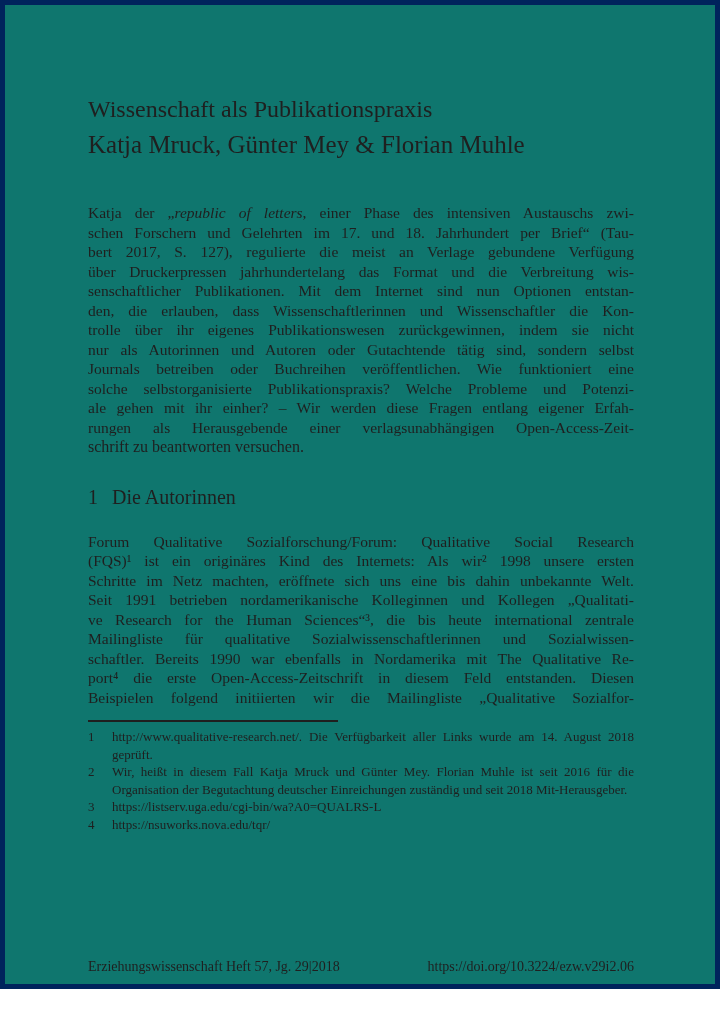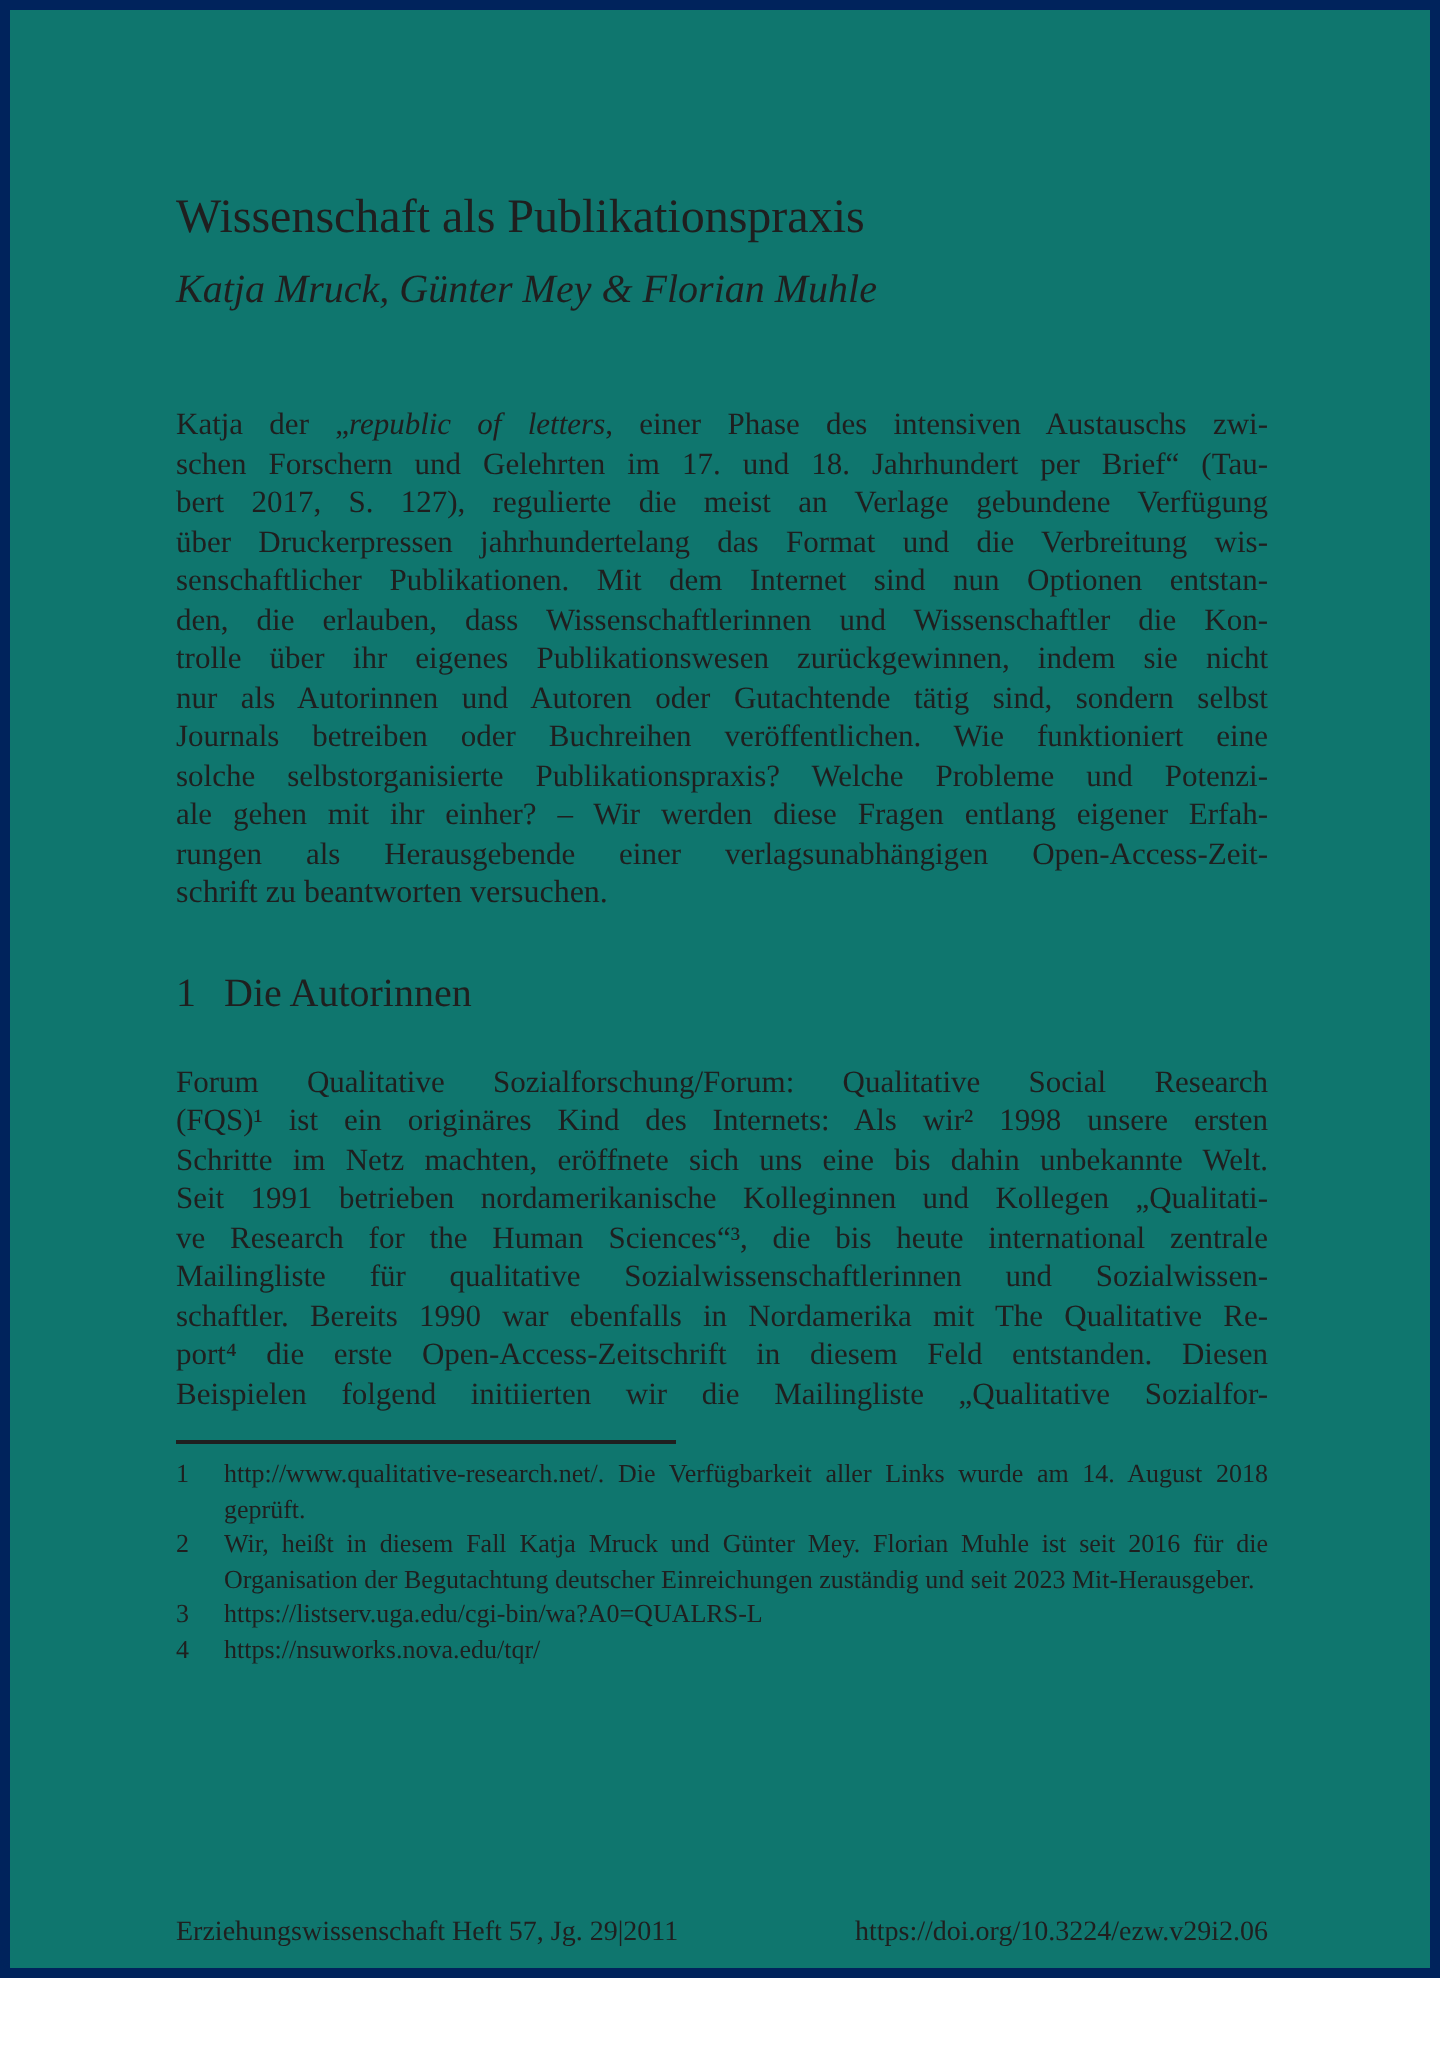--- a/index.html
+++ b/index.html
@@ -29,22 +29,21 @@
   }
   h2.subtitle {
     margin: 8px 0 0 0;
     font-size: 20px;
     font-weight: normal;
     line-height: 25px;
     white-space: pre-line;
   }
   .authors {
     margin-top: 10px;
-    font-size: 20px;
-    font-style: italic;
+    font-size: 25px;
     line-height: 24px;
   }
   .jblock {
     white-space: pre-line;
     text-align: justify;
     text-align-last: justify;
     font-size: 15.5px;
     line-height: 19.5px;
   }
   .abstract-block { margin-top: 46px; }
@@ -126,30 +125,30 @@
 
     <div class="fnrule"></div>
 
     <div class="footnotes">
       <div class="fnrow">
         <span class="fnum">1</span>
         <span class="fntext">http://www.qualitative-research.net/. Die Verfügbarkeit aller Links wurde am 14. August 2018 geprüft.</span>
       </div>
       <div class="fnrow">
         <span class="fnum">2</span>
-        <span class="fntext">Wir, heißt in diesem Fall Katja Mruck und Günter Mey. Florian Muhle ist seit 2016 für die Organisation der Begutachtung deutscher Einreichungen zuständig und seit 2023 Mit-Herausgeber.</span>
+        <span class="fntext">Wir, heißt in diesem Fall Katja Mruck und Günter Mey. Florian Muhle ist seit 2016 für die Organisation der Begutachtung deutscher Einreichungen zuständig und seit 2018 Mit-Herausgeber.</span>
       </div>
       <div class="fnrow">
         <span class="fnum">3</span>
         <span class="fntext">https://listserv.uga.edu/cgi-bin/wa?A0=QUALRS-L</span>
       </div>
       <div class="fnrow">
         <span class="fnum">4</span>
         <span class="fntext">https://nsuworks.nova.edu/tqr/</span>
       </div>
     </div>
   </div>
 
   <div class="footer">
-    <span>Erziehungswissenschaft Heft 57, Jg. 29|2011</span>
+    <span>Erziehungswissenschaft Heft 57, Jg. 29|2018</span>
     <span>https://doi.org/10.3224/ezw.v29i2.06</span>
   </div>
 </div>
 
 </body></html>

